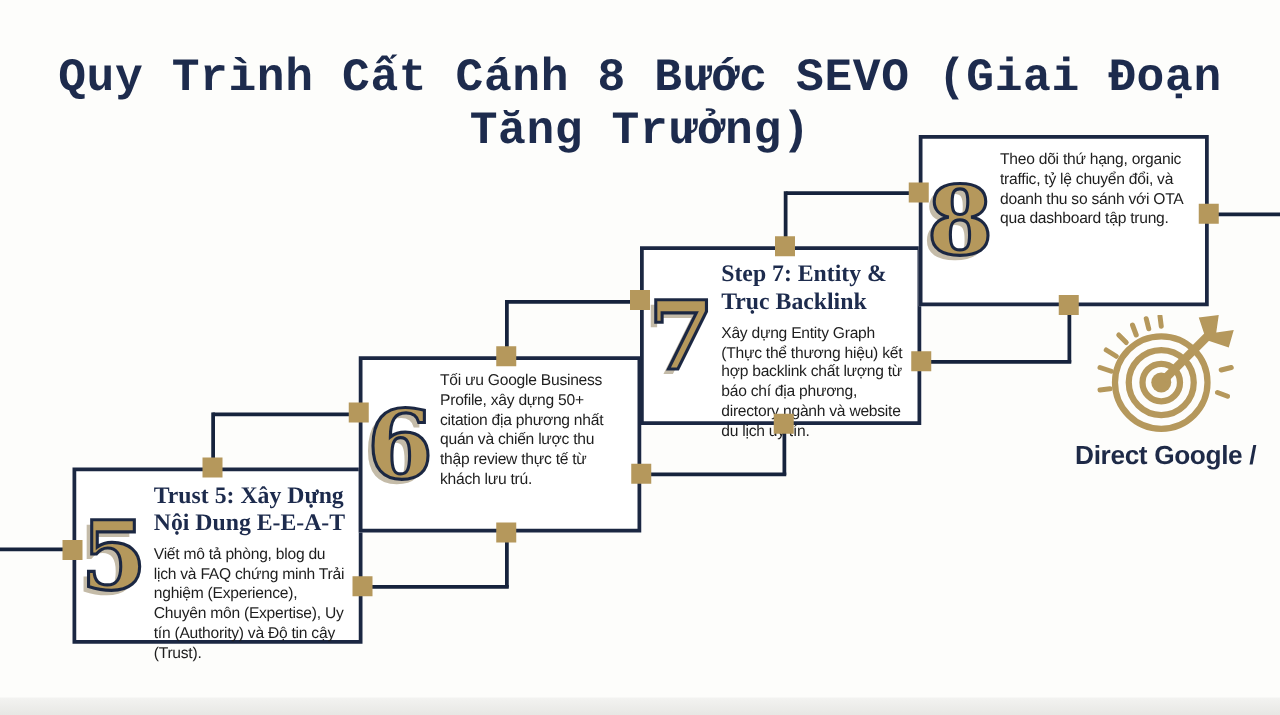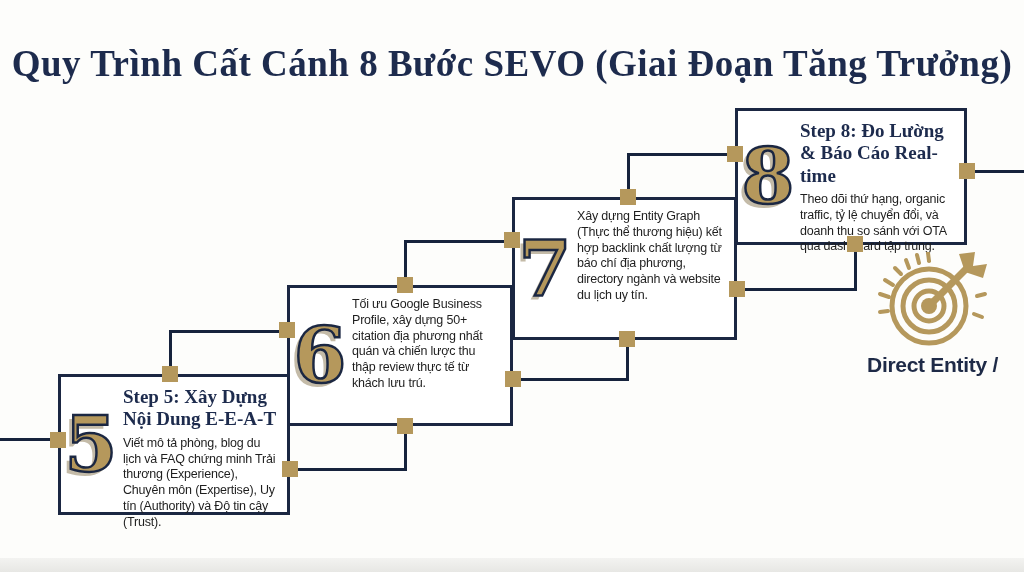--- a/index.html
+++ b/index.html
@@ -8,21 +8,21 @@
     width:1024px;height:572px;
     background:#fdfdfb;
     overflow:hidden;
     font-family:"Liberation Sans", sans-serif;
   }
   
   .main-title{
     position:absolute;
     left:0; top:42px; width:1024px;
     text-align:center;
-    font-family:Liberation Serif, serif;
+    font-family:Liberation Mono, monospace;
     font-weight:700;
     font-size:37px;
     letter-spacing:0.5px;
     color:#1d2b4d;
   }
   
   .step-box{
     position:absolute;
     background:#ffffff;
     border:3px solid #1b2742;
@@ -120,49 +120,49 @@
   <div class="v-line" style="left:404px;top:424px;height:46px;"></div>
   <div class="v-line" style="left:627px;top:153px;height:46px;"></div>
   <div class="v-line" style="left:626px;top:339px;height:41px;"></div>
   <div class="v-line" style="left:854px;top:244px;height:46px;"></div>
 
   <div class="step-box" id="box5">
     <div class="num-col">
       <span class="step-number">5</span>
     </div>
     <div class="step-content">
-      <p class="step-title">Step 5: Xây Dựng Nội Dung E-E-A-T</p>
-      <p class="step-body">Viết mô tả phòng, blog du lịch và FAQ chứng minh Trải thương (Experience), Chuyên môn (Expertise), Uy tín (Authority) và Độ tin cậy (Trust).</p>
+      <p class="step-title">Trust 5: Xây Dựng Nội Dung E-E-A-T</p>
+      <p class="step-body">Viết mô tả phòng, blog du lịch và FAQ chứng minh Trải nghiệm (Experience), Chuyên môn (Expertise), Uy tín (Authority) và Độ tin cậy (Trust).</p>
     </div>
   </div>
 
   <div class="step-box" id="box6">
     <div class="num-col">
       <span class="step-number">6</span>
     </div>
     <div class="step-content">
       <p class="step-body">Tối ưu Google Business Profile, xây dựng 50+ citation địa phương nhất quán và chiến lược thu thập review thực tế từ khách lưu trú.</p>
     </div>
   </div>
 
   <div class="step-box" id="box7">
     <div class="num-col">
       <span class="step-number">7</span>
     </div>
     <div class="step-content">
+      <p class="step-title">Step 7: Entity &amp; Trục Backlink</p>
       <p class="step-body">Xây dựng Entity Graph (Thực thể thương hiệu) kết hợp backlink chất lượng từ báo chí địa phương, directory ngành và website du lịch uy tín.</p>
     </div>
   </div>
 
   <div class="step-box" id="box8">
     <div class="num-col">
       <span class="step-number">8</span>
     </div>
     <div class="step-content">
-      <p class="step-title">Step 8: Đo Lường &amp; Báo Cáo Real-time</p>
       <p class="step-body">Theo dõi thứ hạng, organic traffic, tỷ lệ chuyển đổi, và doanh thu so sánh với OTA qua dashboard tập trung.</p>
     </div>
   </div>
 
   <div class="node" style="left:50px;top:432px;"></div>
   <div class="node" style="left:162px;top:366px;"></div>
   <div class="node" style="left:282px;top:461px;"></div>
   <div class="node" style="left:279px;top:322px;"></div>
   <div class="node" style="left:397px;top:277px;"></div>
   <div class="node" style="left:397px;top:418px;"></div>
@@ -191,19 +191,19 @@
         <line x1="55" y1="1" x2="56" y2="9"></line>
         <line x1="22" y1="16" x2="28" y2="22"></line>
         <line x1="12" y1="28" x2="20" y2="33"></line>
         <line x1="7" y1="42" x2="16" y2="45"></line>
         <line x1="7" y1="60" x2="15" y2="59"></line>
         <line x1="104" y1="44" x2="112" y2="42"></line>
         <line x1="101" y1="62" x2="109" y2="65"></line>
       </g>
     </svg>
     <div class="result-label">
-      <div>Direct Entity /</div>
+      <div>Direct Google /</div>
     </div>
   </div>
 
   <div class="bottom-band"></div>
 
 </div>
 
 </body></html>

